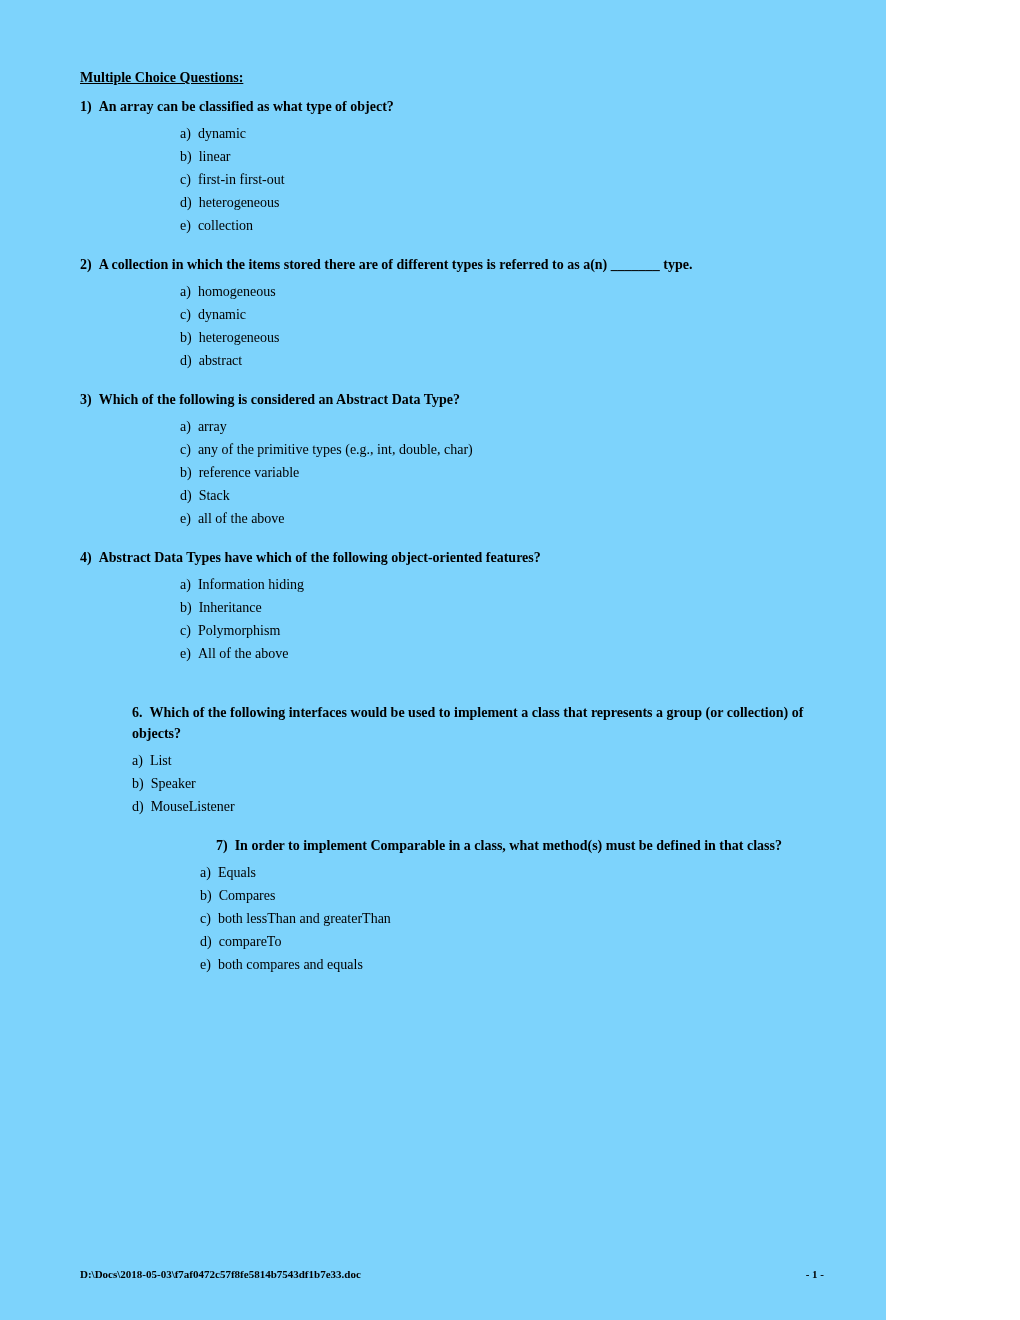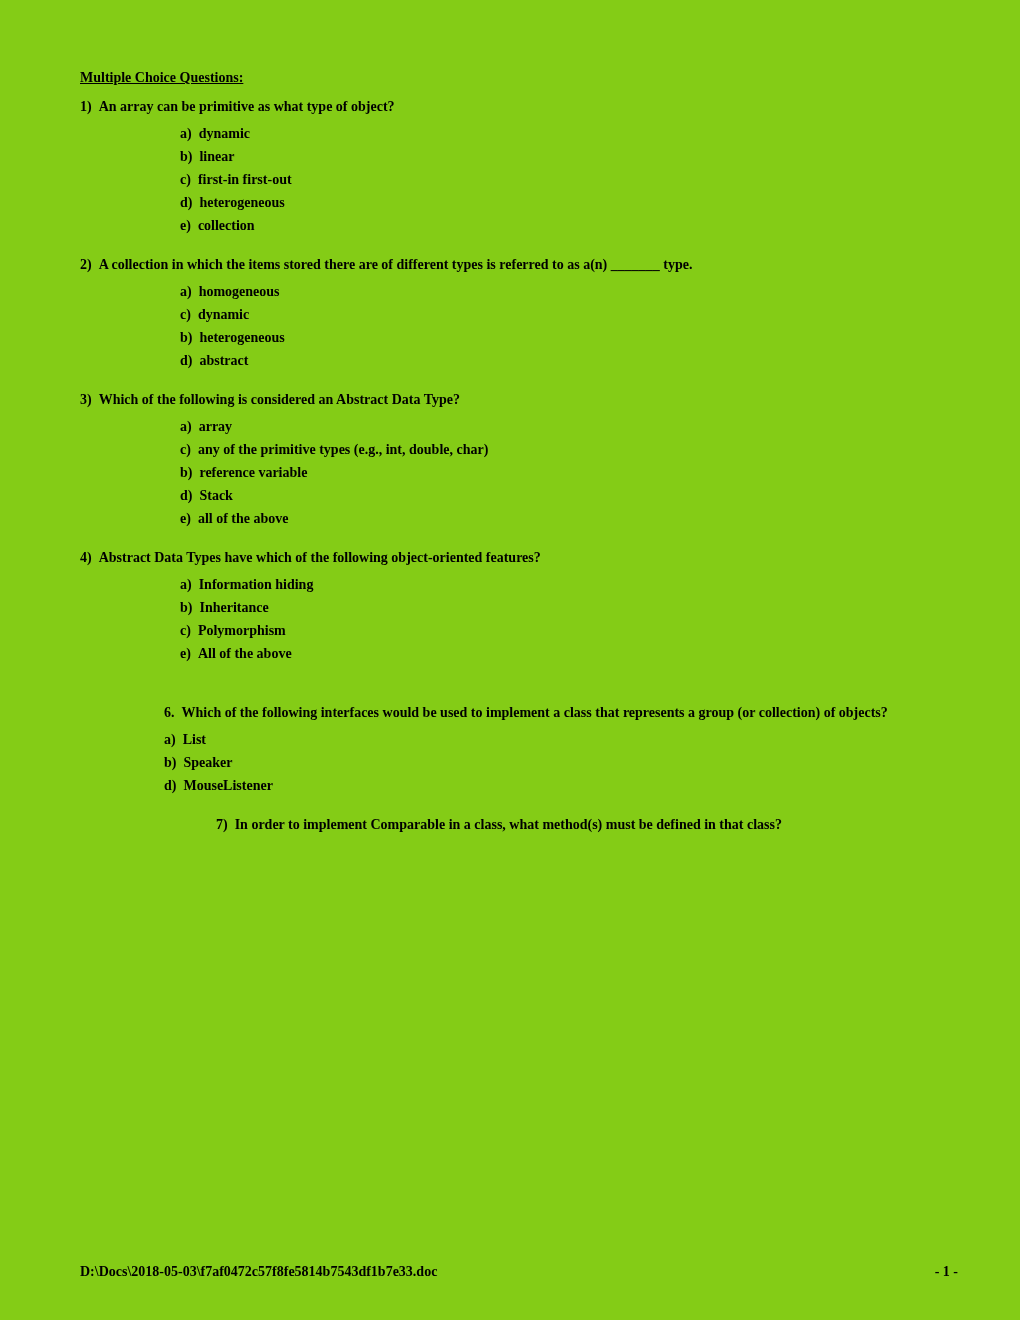--- a/index.html
+++ b/index.html
@@ -11,23 +11,23 @@
     body {
       background: #ffffff;
       font-family: "Times New Roman", Times, serif;
       font-size: 14px;
       color: #000000;
       width: 1020px;
       min-height: 1320px;
     }
 
     .page {
-      width: 1020px;
+      width: 886px;
       min-height: 1320px;
-      background: #84cc16;
+      background: #7dd3fc;
       padding: 70px 80px 52px 80px;
       position: relative;
     }
 
     .section-title {
       font-weight: bold;
       text-decoration: underline;
       margin-bottom: 10px;
     }
 
@@ -40,50 +40,50 @@
       margin-bottom: 6px;
       line-height: 1.5;
     }
 
     .options-list {
       list-style: none;
       margin-left: 100px;
     }
 
     .options-list li {
-      font-weight: bold;
+      font-weight: normal;
       margin-bottom: 2px;
       line-height: 1.5;
     }
 
     .footer {
       position: absolute;
       bottom: 40px;
       left: 80px;
       right: 62px;
       display: flex;
       justify-content: space-between;
       font-weight: bold;
-      font-size: 14px;
+      font-size: 11px;
     }
 
     .spacer {
       height: 20px;
     }
   </style>
 </head>
 <body>
 
 <div class="page">
 
   <div class="section-title">Multiple Choice Questions:</div>
 
   <div class="question-block">
     <div class="question-text">
-      <span>1)&nbsp;&nbsp;</span><span>An array can be primitive as what type of object?</span>
+      <span>1)&nbsp;&nbsp;</span><span>An array can be classified as what type of object?</span>
     </div>
     <ul class="options-list">
       <li>a)&nbsp;&nbsp;dynamic</li>
       <li>b)&nbsp;&nbsp;linear</li>
       <li>c)&nbsp;&nbsp;first-in first-out</li>
       <li>d)&nbsp;&nbsp;heterogeneous</li>
       <li>e)&nbsp;&nbsp;collection</li>
     </ul>
   </div>
 
@@ -119,35 +119,42 @@
     <ul class="options-list">
       <li>a)&nbsp;&nbsp;Information hiding</li>
       <li>b)&nbsp;&nbsp;Inheritance</li>
       <li>c)&nbsp;&nbsp;Polymorphism</li>
       <li>e)&nbsp;&nbsp;All of the above</li>
     </ul>
   </div>
 
   <div class="spacer"></div>
 
-  <div class="question-block" style="margin-left: 84px;">
+  <div class="question-block" style="margin-left: 52px;">
     <div class="question-text" style="margin-left: 0;">
       6.&nbsp;&nbsp;Which of the following interfaces would be used to implement a class that represents a group (or collection) of objects?
     </div>
     <ul class="options-list" style="margin-left: 0;">
       <li>a)&nbsp;&nbsp;List</li>
       <li>b)&nbsp;&nbsp;Speaker</li>
       <li>d)&nbsp;&nbsp;MouseListener</li>
     </ul>
   </div>
 
   <div class="question-block" style="margin-left: 120px;">
     <div class="question-text" style="margin-left: 16px;">
       7)&nbsp;&nbsp;In order to implement Comparable in a class, what method(s) must be defined in that class?
     </div>
+    <ul class="options-list" style="margin-left: 0;">
+      <li>a)&nbsp;&nbsp;Equals</li>
+      <li>b)&nbsp;&nbsp;Compares</li>
+      <li>c)&nbsp;&nbsp;both lessThan and greaterThan</li>
+      <li>d)&nbsp;&nbsp;compareTo</li>
+      <li>e)&nbsp;&nbsp;both compares and equals</li>
+    </ul>
   </div>
 
   <div class="footer">
     <span>D:\Docs\2018-05-03\f7af0472c57f8fe5814b7543df1b7e33.doc</span>
     <span>- 1 -</span>
   </div>
 
 </div>
 
 </body></html>

